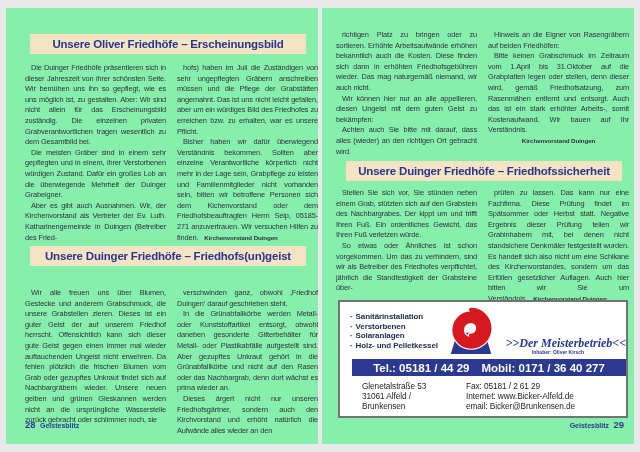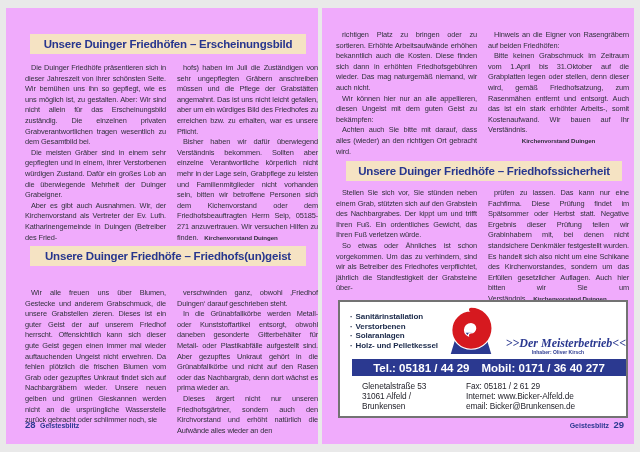--- a/index.html
+++ b/index.html
@@ -1,21 +1,21 @@
 <!DOCTYPE html>
 <html lang="de"><head>
 <meta charset="utf-8">
 <style>
   html,body{margin:0;padding:0;}
   body{
     width:640px;height:452px;background:#e9e9e9;position:relative;overflow:hidden;
     font-family:"Liberation Sans","DejaVu Sans",sans-serif;
   }
   .page{
-    position:absolute;top:8px;width:312px;height:436px;background:#f0abfc;
+    position:absolute;top:8px;width:312px;height:436px;background:#86efac;
   }
   .page-left{left:6px;}
   .page-right{left:322px;}
 
   .sec-header{
     position:absolute;left:24px;width:276px;height:20px;line-height:20px;
     background:#f5e3c3;color:#27368e;font-weight:bold;font-size:11.5px;
     text-align:center;letter-spacing:-0.2px;white-space:nowrap;
   }
   .textblock{
@@ -74,21 +74,21 @@
   .contact{position:absolute;left:126px;top:80px;}
   .addr div,.contact div{
     font-size:8.3px;line-height:9.8px;color:#24242c;letter-spacing:-0.1px;white-space:nowrap;
   }
 </style>
 </head>
 <body>
 
 <div class="page page-left">
 
-  <div class="sec-header" style="top:26px">Unsere Duinger Friedhöfen – Erscheinungsbild</div>
+  <div class="sec-header" style="top:26px">Unsere Oliver Friedhöfe – Erscheinungsbild</div>
 
   <div class="textblock" style="top:55px;left:19px">
     <div class="col">
       <p>Die Duinger Friedhöfe präsentieren sich in dieser Jahreszeit von ihrer schönsten Seite. Wir bemühen uns ihn so gepflegt, wie es uns möglich ist, zu gestalten. Aber: Wir sind nicht allein für das Erscheinungsbild zuständig. Die einzelnen privaten Grabverantwortlichen tragen wesentlich zu dem Gesamtbild bei.</p>
       <p>Die meisten Gräber sind in einem sehr gepflegten und in einem, ihrer Verstorbenen würdigen Zustand. Dafür ein großes Lob an die überwiegende Mehrheit der Duinger Grabeigner.</p>
       <p>Aber es gibt auch Ausnahmen. Wir, der Kirchenvorstand als Vertreter der Ev. Luth. Katharinengemeinde in Duingen (Betreiber des Fried-</p>
     </div>
     <div class="col">
       <p>hofs) haben im Juli die Zuständigen von sehr ungepflegten Gräbern anschreiben müssen und die Pflege der Grabstätten angemahnt. Das ist uns nicht leicht gefallen, aber um ein würdiges Bild des Friedhofes zu erreichen bzw. zu erhalten, war es unsere Pflicht.</p>
       <p><span>Bisher haben wir dafür überwiegend Verständnis bekommen. Sollten aber einzelne Verantwortliche körperlich nicht mehr in der Lage sein, Grabpflege zu leisten und Familienmitglieder nicht vorhanden sein, bitten wir betroffene Personen sich dem Kichenvorstand oder dem Friedhofsbeauftragten Herrn Seip, 05185-271 anzuvertrauen. Wir versuchen Hilfen zu finden.</span><span class="attr attr-inline">Kirchenvorstand Duingen</span></p>

